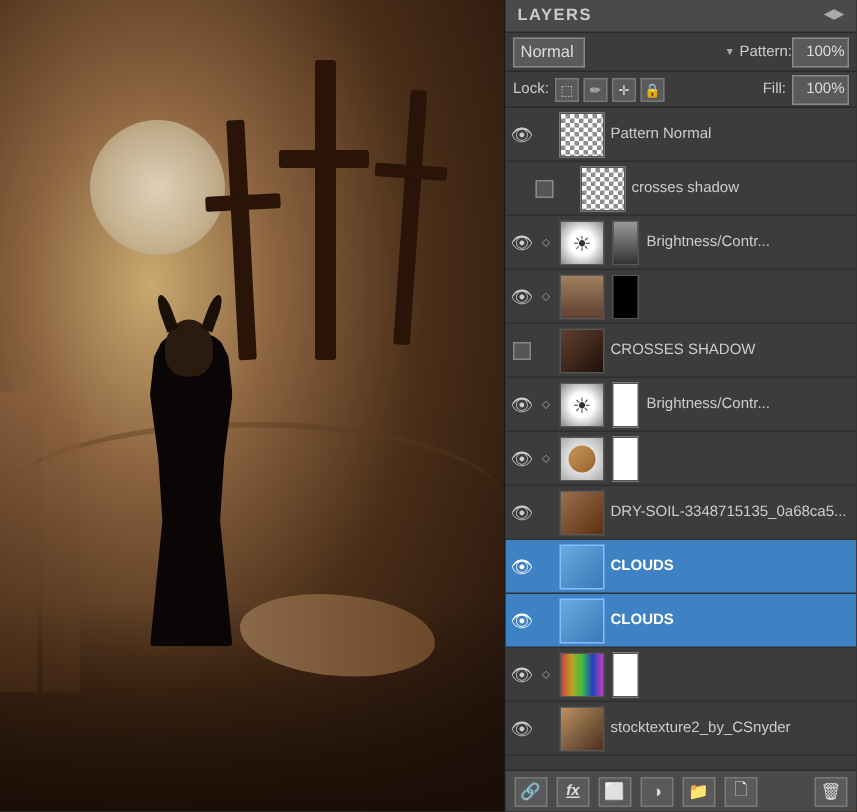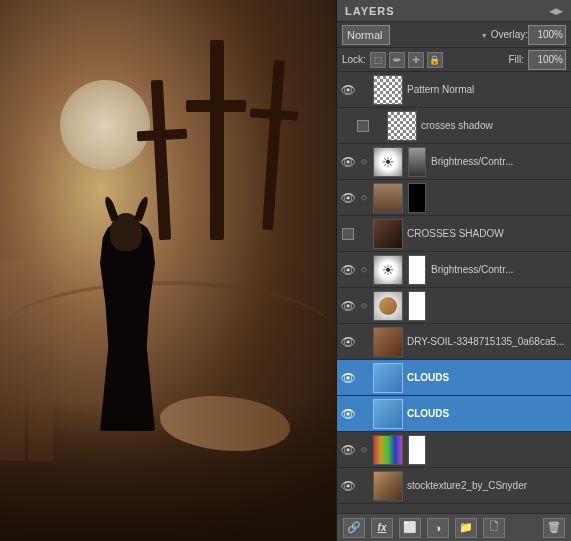--- a/index.html
+++ b/index.html
@@ -72,21 +72,20 @@
       flex-direction: column;
       border-left: 1px solid #1a1a1a;
     }
 
     
     .panel-header {
       background: #4a4a4a;
       padding: 4px 8px;
       display: flex;
       justify-content: space-between;
-      align-items: center;
       border-bottom: 1px solid #2a2a2a;
       height: 22px;
     }
 
     .panel-title {
       color: #cccccc;
       font-size: 11px;
       font-weight: bold;
       letter-spacing: 1px;
     }
@@ -403,21 +402,21 @@
 
   <div class="blend-row">
     <div class="blend-select-wrapper">
       <select class="blend-select">
         <option>Normal</option>
         <option>Multiply</option>
         <option>Screen</option>
         <option>Overlay</option>
       </select>
     </div>
-    <span class="opacity-label">Overlay:</span>
+    <span class="opacity-label">Pattern:</span>
     <input class="opacity-input" type="text" value="100%" style="">
   </div>
 
   <div class="lock-row">
     <span class="lock-label">Lock:</span>
     <div class="lock-icons">
       <div class="lock-icon-btn" title="Lock transparent pixels">⬚</div>
       <div class="lock-icon-btn" title="Lock image pixels">✏</div>
       <div class="lock-icon-btn" title="Lock position">✛</div>
       <div class="lock-icon-btn" title="Lock all">🔒</div>

